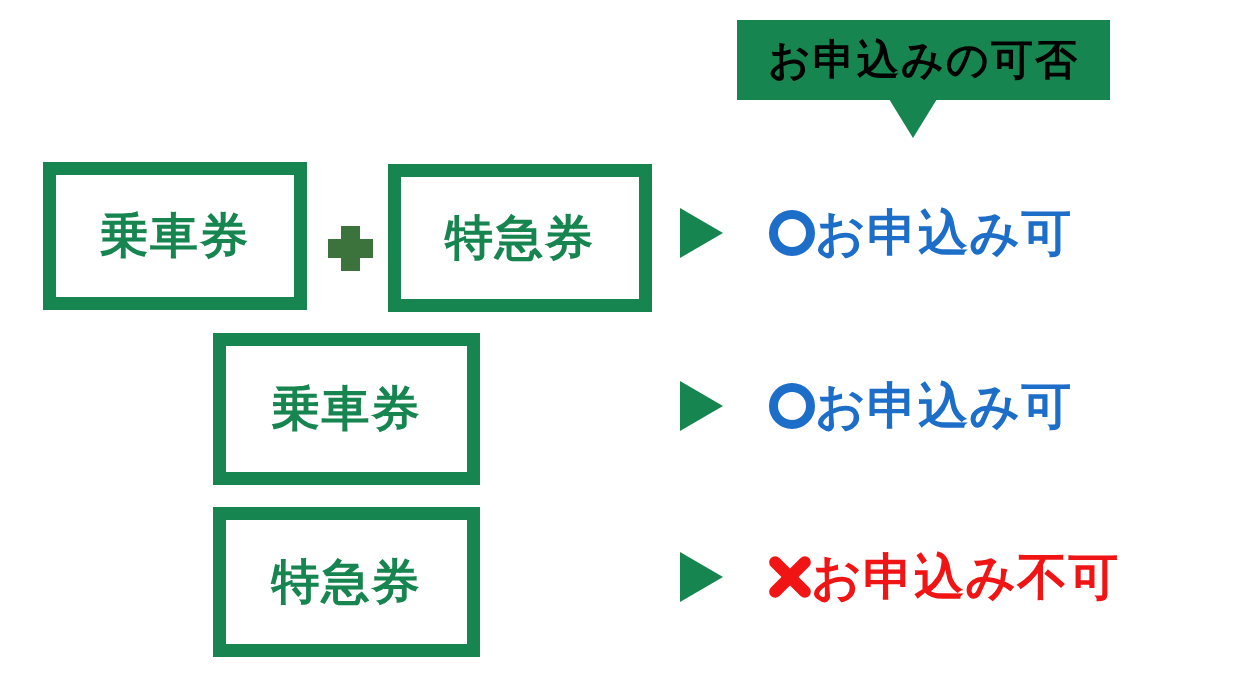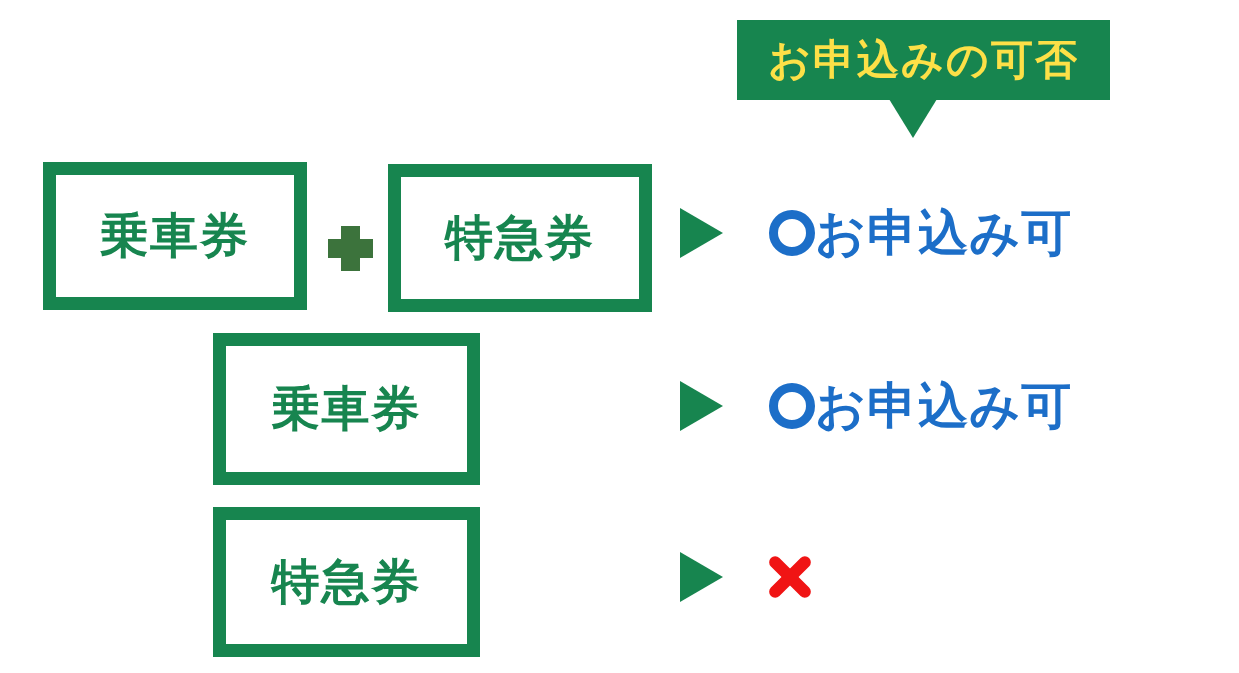--- a/index.html
+++ b/index.html
@@ -11,21 +11,21 @@
     overflow: hidden;
     font-family: "Liberation Sans", sans-serif;
   }
 
   
   .badge {
     position: absolute;
     left: 737px; top: 20px;
     width: 373px; height: 80px;
     background: var(--green);
-    color: #fde047;
+    color: #000000;
     display: flex; align-items: center; justify-content: center;
     font-size: 42px; font-weight: bold;
     letter-spacing: 2px;
     white-space: nowrap;
   }
   .badge-pointer {
     position: absolute;
     left: 889px; top: 99px;
     width: 0; height: 0;
     border-left: 24px solid transparent;
@@ -128,15 +128,16 @@
     <div class="status-text blue">お申込み可</div>
   </div>
 
   <div class="ticket-box box-r3">特急券</div>
   <div class="result result-3">
     <div class="arrow"></div>
     <div class="cross">
       <div class="b1"></div>
       <div class="b2"></div>
     </div>
+    <div class="status-text red">お申込み不可</div>
   </div>
 
 </div>
 
 </body></html>

